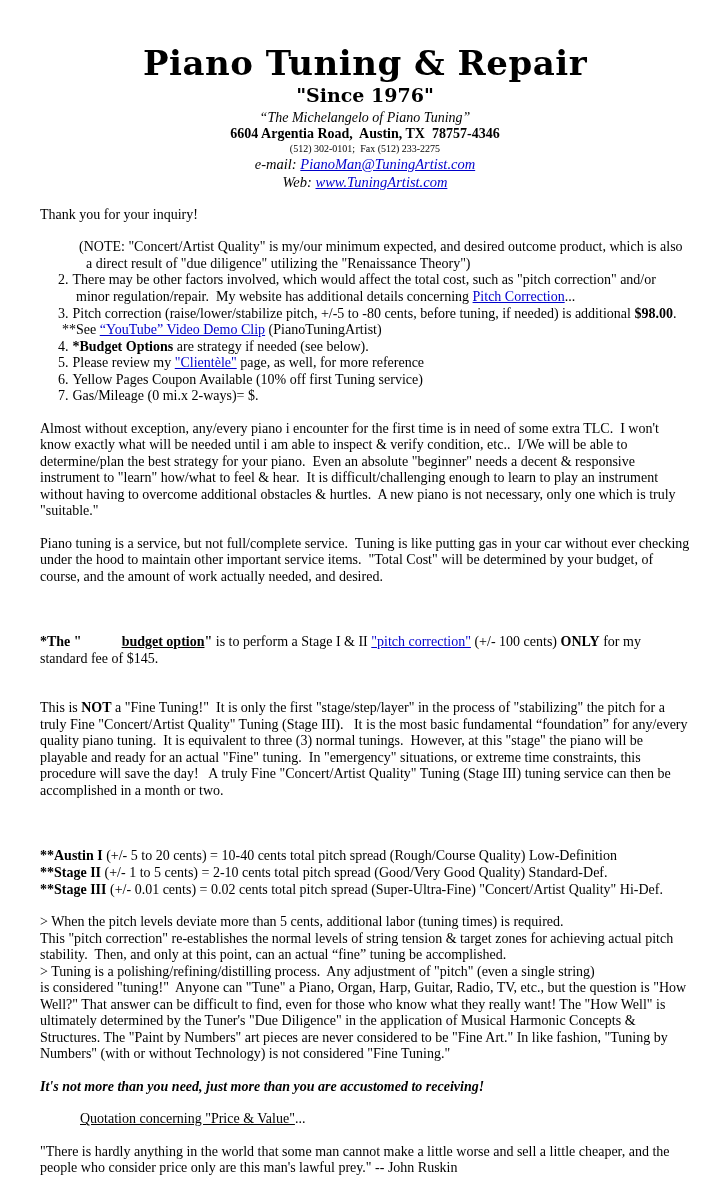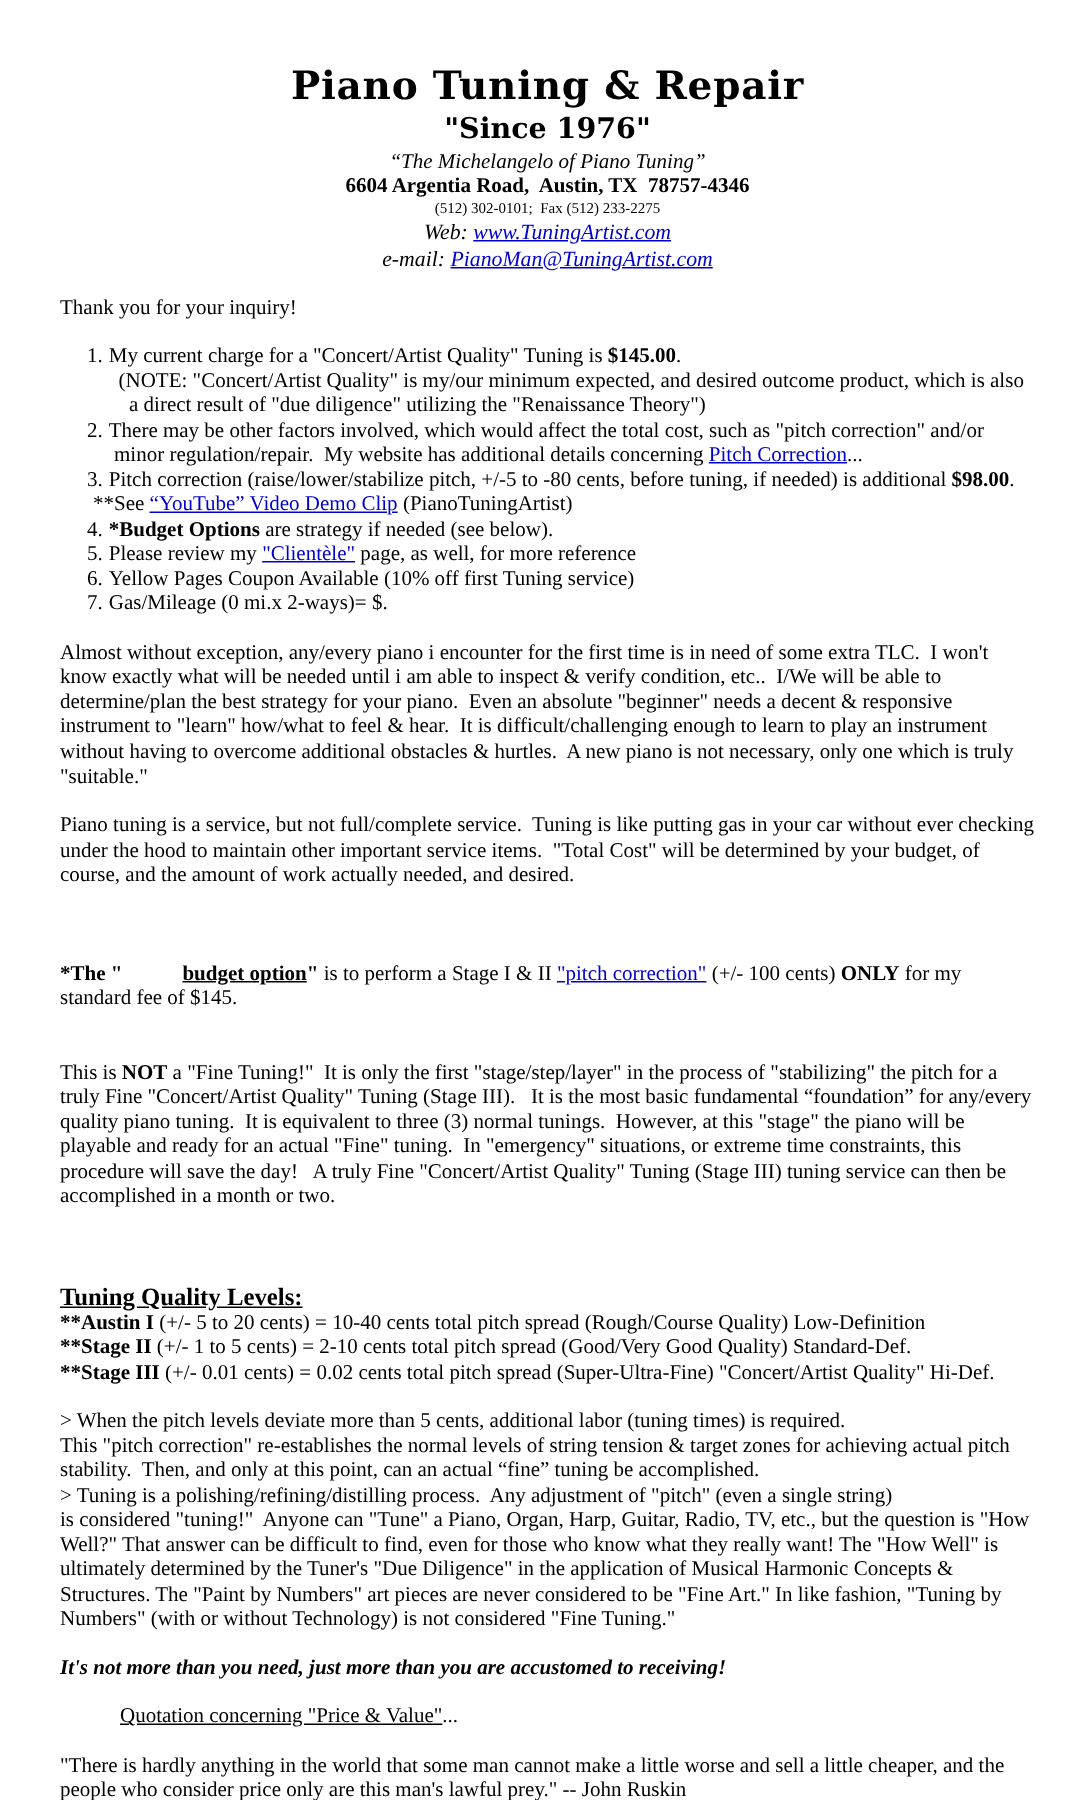--- a/index.html
+++ b/index.html
@@ -14,21 +14,21 @@
 
   
   header{text-align:center;}
   .script{
     font-family:"DejaVu Serif",serif;
     font-style:italic;font-weight:bold;
     font-size:23px;letter-spacing:1px;line-height:1.1;
   }
   .title{
     font-family:"DejaVu Serif",serif;
-    font-weight:bold;font-size:26px;letter-spacing:.5px;
+    font-weight:bold;font-size:34px;letter-spacing:.5px;
     margin:2px 0 0 0;line-height:1.15;
   }
   .since{
     font-family:"DejaVu Serif",serif;
     font-weight:bold;font-size:19px;line-height:1.2;margin-top:1px;
   }
   .tagline{font-style:italic;font-size:14px;margin-top:3px;white-space:pre-wrap;text-align:center;}
   .address{font-weight:bold;font-size:14px;white-space:pre-wrap;}
   .phone{font-size:10px;white-space:pre-wrap;}
   .contact{font-style:italic;font-size:14.5px;margin-top:1px;white-space:pre-wrap;}
@@ -59,50 +59,48 @@
 <body>
 
 <div class="page">
 
   <header>
     <h1 class="title">Piano Tuning &amp; Repair</h1>
     <div class="since">"Since 1976"</div>
     <div class="tagline">“The Michelangelo of Piano Tuning”</div>
     <div class="address">6604 Argentia Road,  Austin, TX  78757-4346</div>
     <div class="phone">(512) 302-0101;  Fax (512) 233-2275</div>
+    <div class="contact"><span>e-mail: </span><a href="#" class="lnk">PianoMan@TuningArtist.com</a></div>
     <div class="contact"><span>Web: </span><a href="#" class="lnk">www.TuningArtist.com</a></div>
-    <div class="contact"><span>e-mail: </span><a href="#" class="lnk">PianoMan@TuningArtist.com</a></div>
   </header>
 
   <main style="margin-top:16px;">
 
     <p class="block">Thank you for your inquiry!</p>
 
     <div class="list">
-      <div class="list-item"><span class="num">1.</span><span><span>My current charge for a "Concert/Artist Quality" Tuning is </span><span class="b">$145.00</span><span>.</span></span></div>
       <div class="note">(NOTE: "Concert/Artist Quality" is my/our minimum expected, and desired outcome product, which is also a direct result of "due diligence" utilizing the "Renaissance Theory")</div>
       <div class="list-item"><span class="num">2.</span><span><span>There may be other factors involved, which would affect the total cost, such as "pitch correction" and/or minor regulation/repair.  My website has additional details concerning </span><a href="#" class="lnk">Pitch Correction</a><span>...</span></span></div>
       <div class="list-item"><span class="num">3.</span><span><span>Pitch correction (raise/lower/stabilize pitch, +/-5 to -80 cents, before tuning, if needed) is additional </span><span class="b">$98.00</span><span>.</span></span></div>
       <div class="see"><span>**See </span><a href="#" class="lnk">“YouTube” Video Demo Clip</a><span> (PianoTuningArtist)</span></div>
       <div class="list-item"><span class="num">4.</span><span><span class="b">*Budget Options</span><span> are strategy if needed (see below).</span></span></div>
       <div class="list-item"><span class="num">5.</span><span><span>Please review my </span><a href="#" class="lnk">"Clientèle"</a><span> page, as well, for more reference</span></span></div>
       <div class="list-item"><span class="num">6.</span><span><span>Yellow Pages Coupon Available (10% off first Tuning service)</span></span></div>
       <div class="list-item"><span class="num">7.</span><span><span>Gas/Mileage (0 mi.x 2-ways)= $.</span></span></div>
     </div>
 
     <p class="block">Almost without exception, any/every piano i encounter for the first time is in need of some extra TLC.  I won't know exactly what will be needed until i am able to inspect &amp; verify condition, etc..  I/We will be able to determine/plan the best strategy for your piano.  Even an absolute "beginner" needs a decent &amp; responsive instrument to "learn" how/what to feel &amp; hear.  It is difficult/challenging enough to learn to play an instrument without having to overcome additional obstacles &amp; hurtles.  A new piano is not necessary, only one which is truly "suitable."</p>
 
     <p class="block">Piano tuning is a service, but not full/complete service.  Tuning is like putting gas in your car without ever checking under the hood to maintain other important service items.  "Total Cost" will be determined by your budget, of course, and the amount of work actually needed, and desired.</p>
 
     <div class="block">
       <div style="white-space:pre-wrap;"><span class="b">*The "</span><span class="b u">budget option</span><span class="b">"</span><span> is to perform a Stage I &amp; II </span><a href="#" class="lnk">"pitch correction"</a><span> (+/- 100 cents) </span><span class="b">ONLY</span><span> for my standard fee of $145.</span></div>
       <div style="white-space:pre-wrap;"><span>This is </span><span class="b">NOT</span><span> a "Fine Tuning!"  It is only the first "stage/step/layer" in the process of "stabilizing" the pitch for a truly Fine "Concert/Artist Quality" Tuning (Stage III).   It is the most basic fundamental “foundation” for any/every quality piano tuning.  It is equivalent to three (3) normal tunings.  However, at this "stage" the piano will be playable and ready for an actual "Fine" tuning.  In "emergency" situations, or extreme time constraints, this procedure will save the day!   A truly Fine "Concert/Artist Quality" Tuning (Stage III) tuning service can then be accomplished in a month or two.</span></div>
     </div>
 
-    <h2 class="tql">Tuning Quality Levels:</h2>
     <div class="stages">
       <div class="stage-line"><span class="b">**Austin I</span><span> (+/- 5 to 20 cents) = 10-40 cents total pitch spread (Rough/Course Quality) Low-Definition</span></div>
       <div class="stage-line"><span class="b">**Stage II</span><span> (+/- 1 to 5 cents) = 2-10 cents total pitch spread (Good/Very Good Quality) Standard-Def.</span></div>
       <div class="stage-line"><span class="b">**Stage III</span><span> (+/- 0.01 cents) = 0.02 cents total pitch spread (Super-Ultra-Fine) "Concert/Artist Quality" Hi-Def.</span></div>
     </div>
 
     <p class="block">&gt; When the pitch levels deviate more than 5 cents, additional labor (tuning times) is required.
 This "pitch correction" re-establishes the normal levels of string tension &amp; target zones for achieving actual pitch stability.  Then, and only at this point, can an actual “fine” tuning be accomplished.
 &gt; Tuning is a polishing/refining/distilling process.  Any adjustment of "pitch" (even a single string)
 is considered "tuning!"  Anyone can "Tune" a Piano, Organ, Harp, Guitar, Radio, TV, etc., but the question is "How Well?" That answer can be difficult to find, even for those who know what they really want! The "How Well" is ultimately determined by the Tuner's "Due Diligence" in the application of Musical Harmonic Concepts &amp; Structures. The "Paint by Numbers" art pieces are never considered to be "Fine Art." In like fashion, "Tuning by Numbers" (with or without Technology) is not considered "Fine Tuning."</p>

